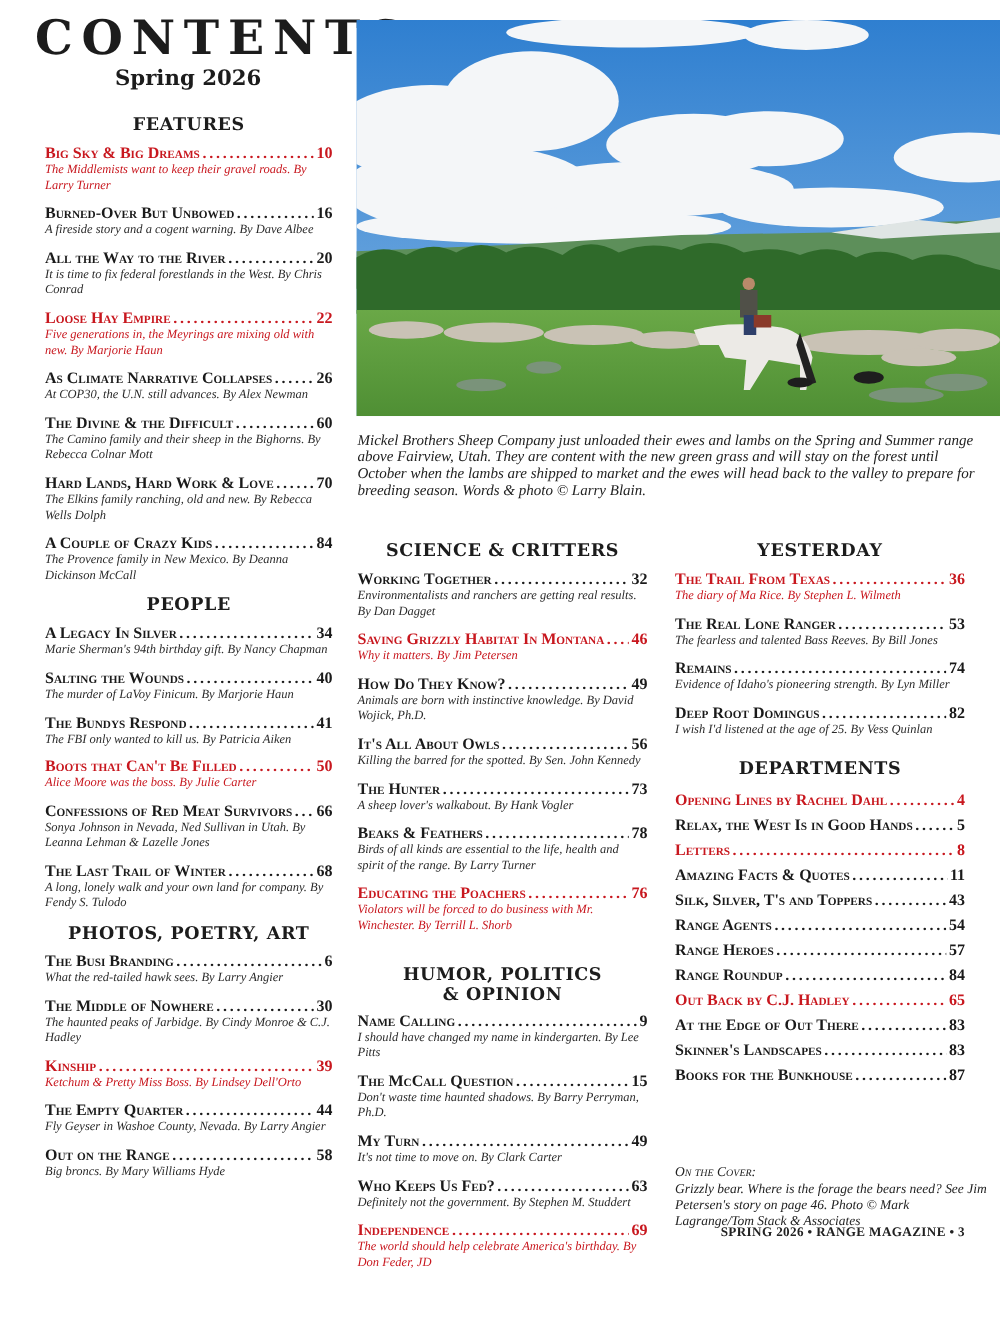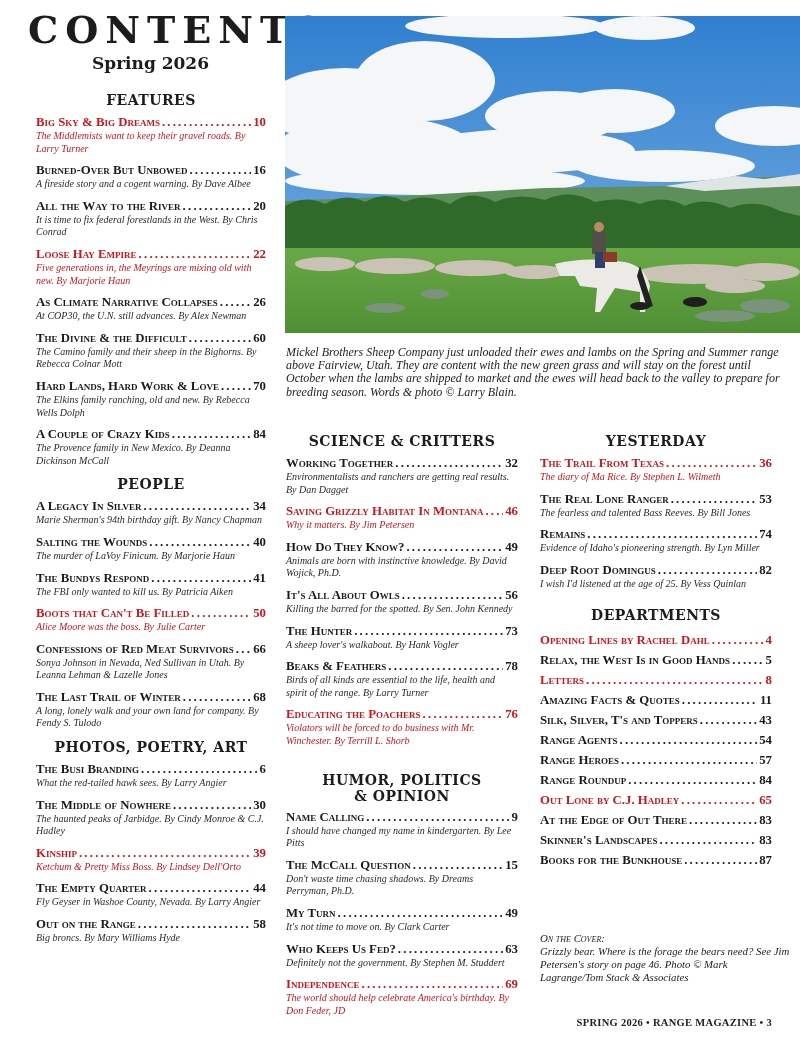--- a/index.html
+++ b/index.html
@@ -38,21 +38,21 @@
   .dept .dots::before { content: ". . . . . . . . . . . . . . . . . . . . . . . . . . . . . . . . . . . . . . . . . . . . . . ."; letter-spacing: -0.5px; }
   .dept .pg { flex: 0 0 auto; font-variant: normal; padding-left: 2px; }
   .dept.red { color: #c8171e; }
 
   .section { margin-bottom: 4px; }
   .gap-people { margin-top: 2px; }
 
   .cover-note { position: absolute; left: 540px; top: 932px; width: 250px; font-style: italic; font-size: 10.8px; line-height: 13px; color: #222; }
   .cover-note .lbl { font-variant: small-caps; }
 
-  .folio { position: absolute; right: 28px; top: 981px; font-family: "Liberation Serif", serif; font-weight: 700; font-size: 10.5px; letter-spacing: 0.3px; color: #222; margin-top: 36px; }
+  .folio { position: absolute; right: 28px; top: 981px; font-family: "Liberation Serif", serif; font-weight: 700; font-size: 10.5px; letter-spacing: 0.3px; color: #222; }
 </style>
 </head>
 <body>
 
 <div class="masthead">
   <div class="title">CONTENTS</div>
   <div class="issue">Spring 2026</div>
 </div>
 
 <div class="photo">
@@ -367,21 +367,21 @@
             <span class="pg">9</span>
           </div>
           <div class="desc">I should have changed my name in kindergarten. By Lee Pitts</div>
         </div>
         <div class="entry">
           <div class="row">
             <span class="t">The McCall Question</span>
             <span class="dots"></span>
             <span class="pg">15</span>
           </div>
-          <div class="desc">Don't waste time chasing shadows. By Dreams Perryman, Ph.D.</div>
+          <div class="desc">Don't waste time haunted shadows. By Barry Perryman, Ph.D.</div>
         </div>
         <div class="entry">
           <div class="row">
             <span class="t">My Turn</span>
             <span class="dots"></span>
             <span class="pg">49</span>
           </div>
           <div class="desc">It's not time to move on. By Clark Carter</div>
         </div>
         <div class="entry">
@@ -479,21 +479,21 @@
           <span class="t">Range Heroes</span>
           <span class="dots"></span>
           <span class="pg">57</span>
         </div>
         <div class="dept">
           <span class="t">Range Roundup</span>
           <span class="dots"></span>
           <span class="pg">84</span>
         </div>
         <div class="dept red">
-          <span class="t">Out Lone by C.J. Hadley</span>
+          <span class="t">Out Back by C.J. Hadley</span>
           <span class="dots"></span>
           <span class="pg">65</span>
         </div>
         <div class="dept">
           <span class="t">At the Edge of Out There</span>
           <span class="dots"></span>
           <span class="pg">83</span>
         </div>
         <div class="dept">
           <span class="t">Skinner's Landscapes</span>

